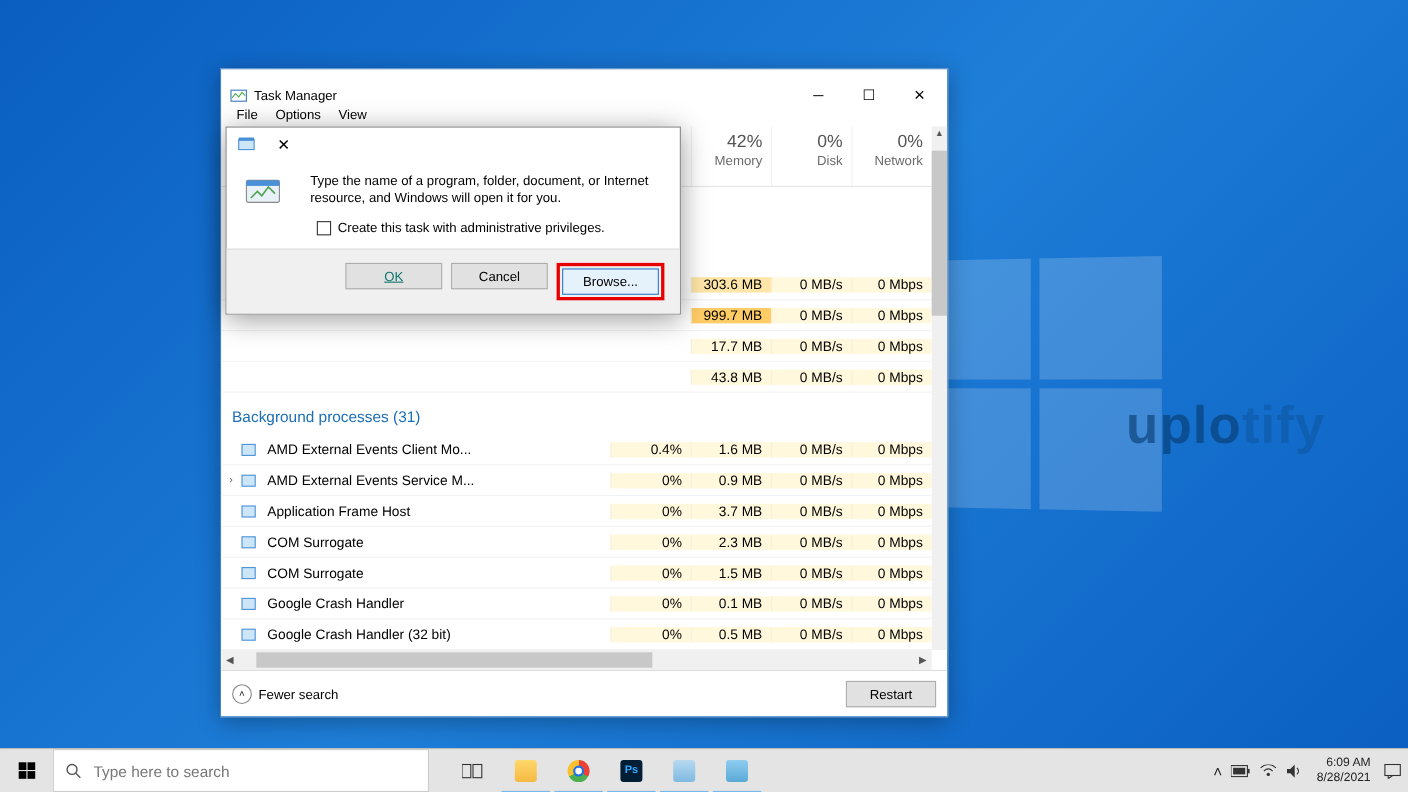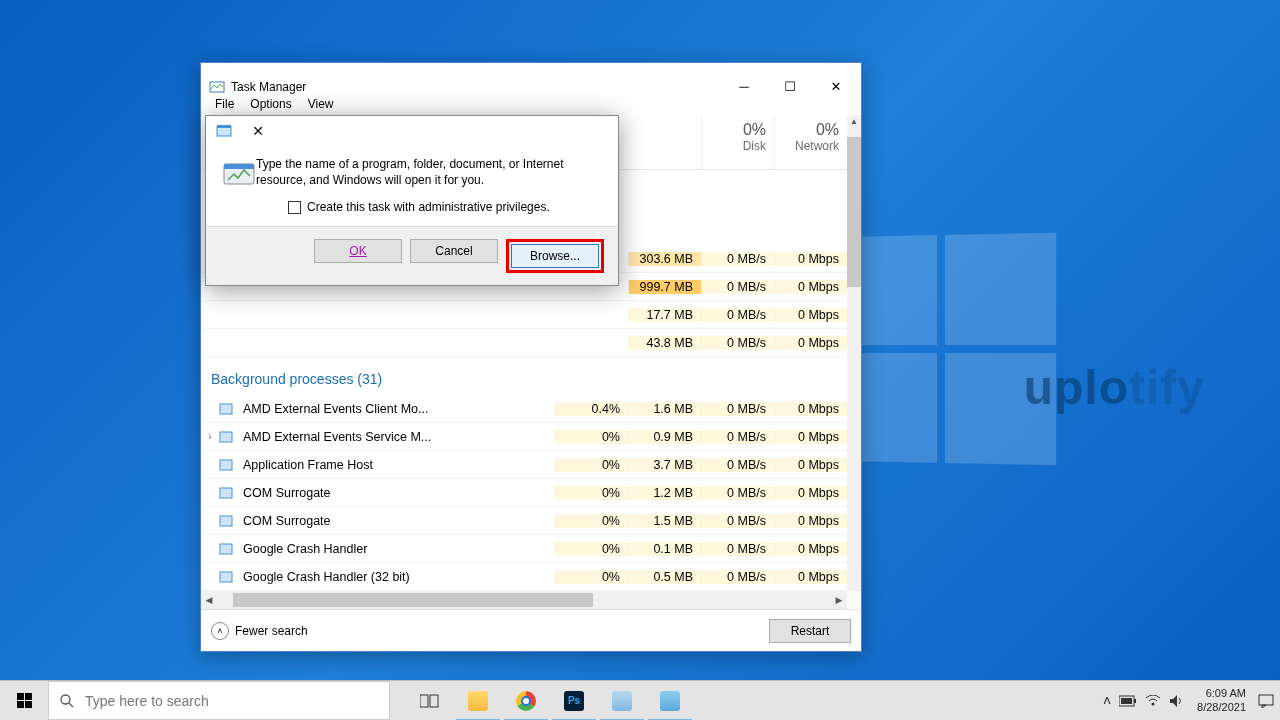--- a/index.html
+++ b/index.html
@@ -52,34 +52,34 @@
 .tm-footer .circ { width:18px; height:18px; border:1px solid #888; border-radius:50%; display:inline-flex; align-items:center; justify-content:center; font-size:9px; }
 .tm-footer button { width:82px; height:24px; background:#e1e1e1; border:1px solid #adadad; font-size:12px; cursor:pointer; }
 
 
 .dialog { position:absolute; left:205px; top:115px; width:414px; background:#fff; border:1px solid #888; box-shadow:0 4px 24px rgba(0,0,0,.4); z-index:5; }
 .dlg-title { height:30px; display:flex; align-items:center; padding:0 4px 0 10px; font-size:12px; }
 .dlg-title .dicon { width:16px; height:16px; margin-right:6px; }
 .dlg-title .t { flex:1; }
 .dlg-title .x { width:40px; height:28px; text-align:center; line-height:28px; font-size:14px; cursor:pointer; }
 .dlg-body { padding:10px 16px 8px 16px; font-size:12px; }
-.dlg-desc { display:flex; gap:0; }
+.dlg-desc { display:flex; gap:26px; }
 .dlg-desc .runicon { width:34px; height:34px; flex-shrink:0; }
 .dlg-desc p { line-height:1.35; }
 .dlg-open { display:flex; align-items:center; gap:14px; margin-top:18px; }
 .dlg-open label { min-width:38px; }
 .dlg-open .combo { flex:1; height:22px; border:1px solid #4a90d9; display:flex; align-items:center; padding:0 4px; position:relative; }
 .dlg-open .combo .caret { position:absolute; right:4px; font-size:8px; color:#555; }
 .dlg-open .combo .cursor { width:1px; height:14px; background:#000; animation:blink 1s infinite; }
 @keyframes blink { 50% { opacity:0; } }
 .dlg-check { margin:10px 0 4px 66px; display:flex; align-items:center; gap:6px; }
 .dlg-check .cb { width:13px; height:13px; border:1px solid #333; }
 .dlg-buttons { background:#f0f0f0; padding:12px 14px; display:flex; justify-content:flex-end; gap:8px; border-top:1px solid #ddd; }
 .dlg-buttons button { width:88px; height:24px; font-size:12px; border:1px solid #adadad; background:#e1e1e1; cursor:pointer; }
-.dlg-buttons button.disabled { color:#a21caf; background:#e1e1e1;text-decoration:underline; }
+.dlg-buttons button.disabled { color:#0f766e; background:#e1e1e1;text-decoration:underline; }
 .dlg-buttons .highlight-wrap { border:3px solid #e60000; padding:2px; }
 .dlg-buttons .browse { background:#e5f1fb; border:1px solid #2c79c7; }
 
 
 .taskbar { position:absolute; bottom:0; left:0; right:0; height:40px; background:#e4e4e4; display:flex; align-items:stretch; border-top:1px solid #bbb; }
 .taskbar .start { width:48px; display:flex; align-items:center; justify-content:center; cursor:pointer; }
 .taskbar .start .winlogo { display:grid; grid-template-columns:7px 7px; grid-template-rows:7px 7px; gap:1px;}
 .taskbar .start .winlogo div { background:#000; }
 .taskbar .search { width:342px; background:#fff; border:1px solid #ccc; margin:0; display:flex; align-items:center; padding:0 10px; gap:10px; color:#777; font-size:14px; }
 .taskbar .tb-icons { display:flex; align-items:center;margin-left:16px; }
@@ -125,20 +125,24 @@
   </div>
   <div class="tm-menu">
     <span>File</span>
     <span>Options</span>
     <span>View</span>
   </div>
 
   <div class="tm-body">
     <div class="tm-headers">
       <div class="tm-hcol">
+          <div class="pct">42%</div>
+          <div class="lbl">Memory</div>
+        </div>
+      <div class="tm-hcol">
           <div class="pct">0%</div>
           <div class="lbl">Disk</div>
         </div>
       <div class="tm-hcol">
           <div class="pct">0%</div>
           <div class="lbl">Network</div>
         </div>
     </div>
 
     <div class="tm-rows">
@@ -224,21 +228,21 @@
           </div>
           <div class="tm-row">
             <span class="exp"></span>
     <span class="picon">
               <svg width="14" height="14" viewBox="0 0 14 14">
                 <rect x="1" y="2" width="12" height="10" fill="#cde6f7" stroke="#4a90d9"></rect>
               </svg>
             </span>
     <span class="pname">COM Surrogate</span>
     <span class="cell heat-low">0%</span>
-    <span class="cell heat-low">1.2 MB</span>
+    <span class="cell heat-low">2.3 MB</span>
     <span class="cell heat-low">0 MB/s</span>
     <span class="cell heat-low">0 Mbps</span>
           </div>
           <div class="tm-row">
             <span class="exp"></span>
     <span class="picon">
               <svg width="14" height="14" viewBox="0 0 14 14">
                 <rect x="1" y="2" width="12" height="10" fill="#cde6f7" stroke="#4a90d9"></rect>
               </svg>
             </span>

